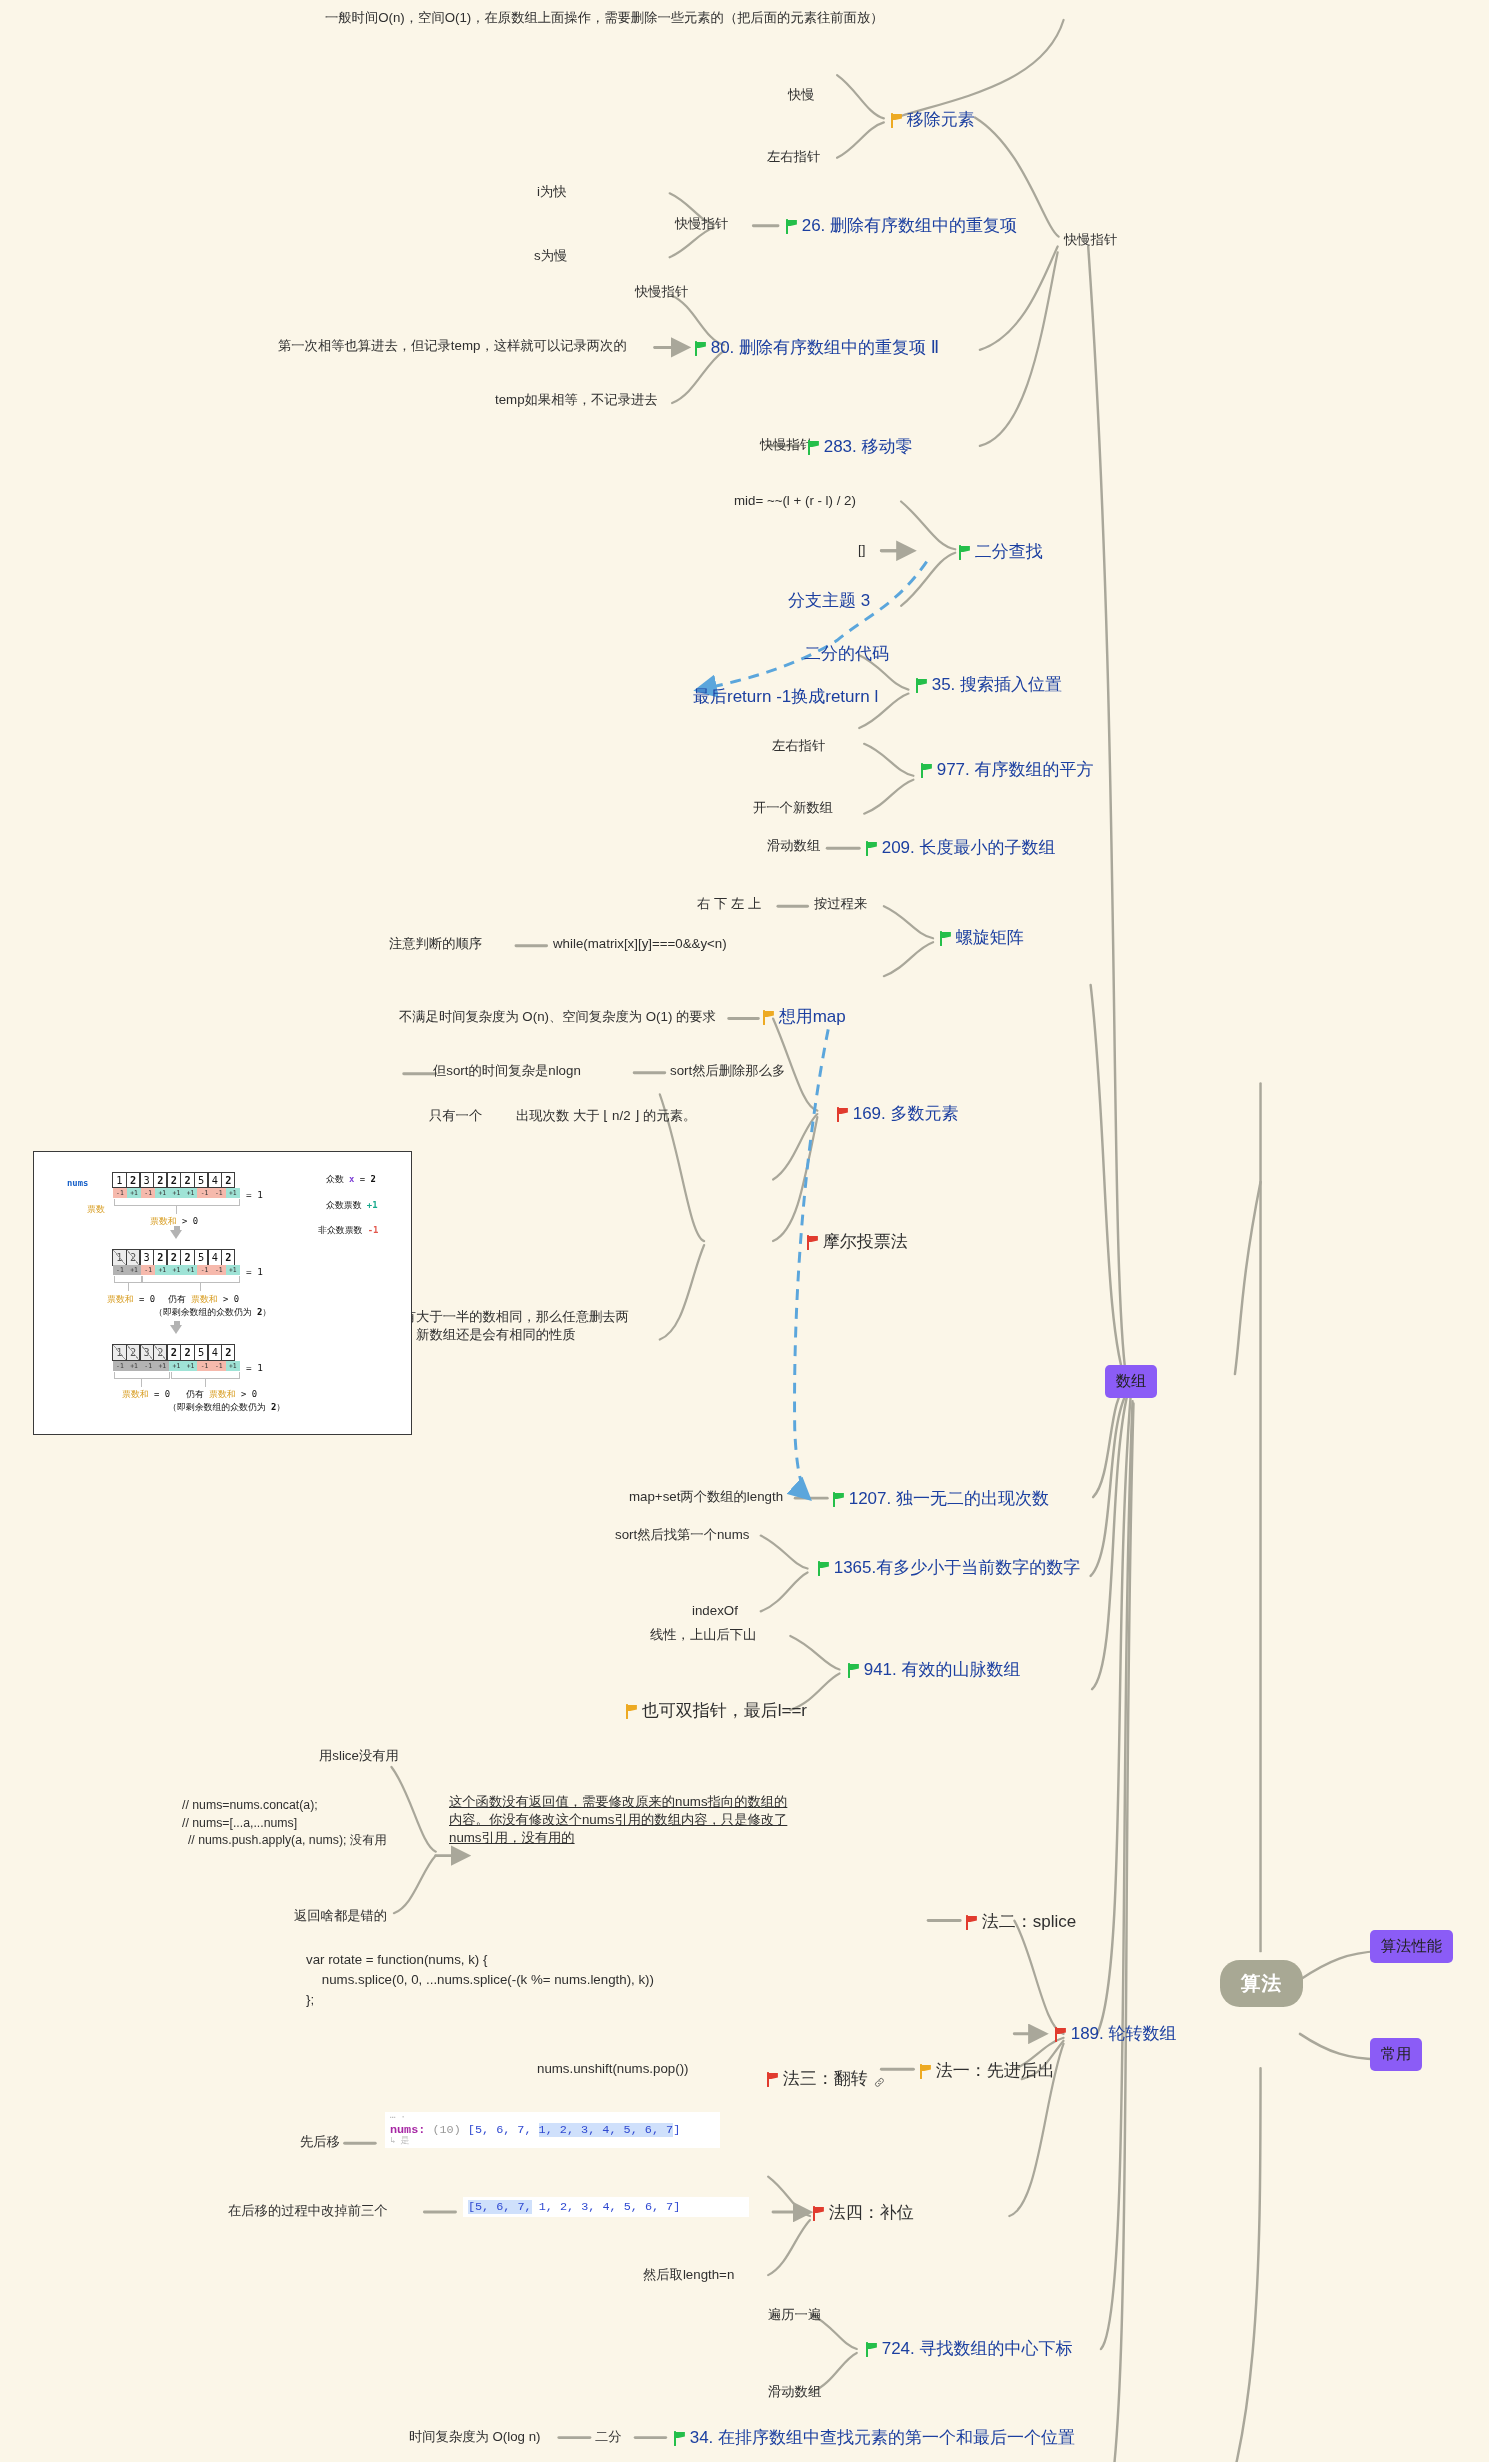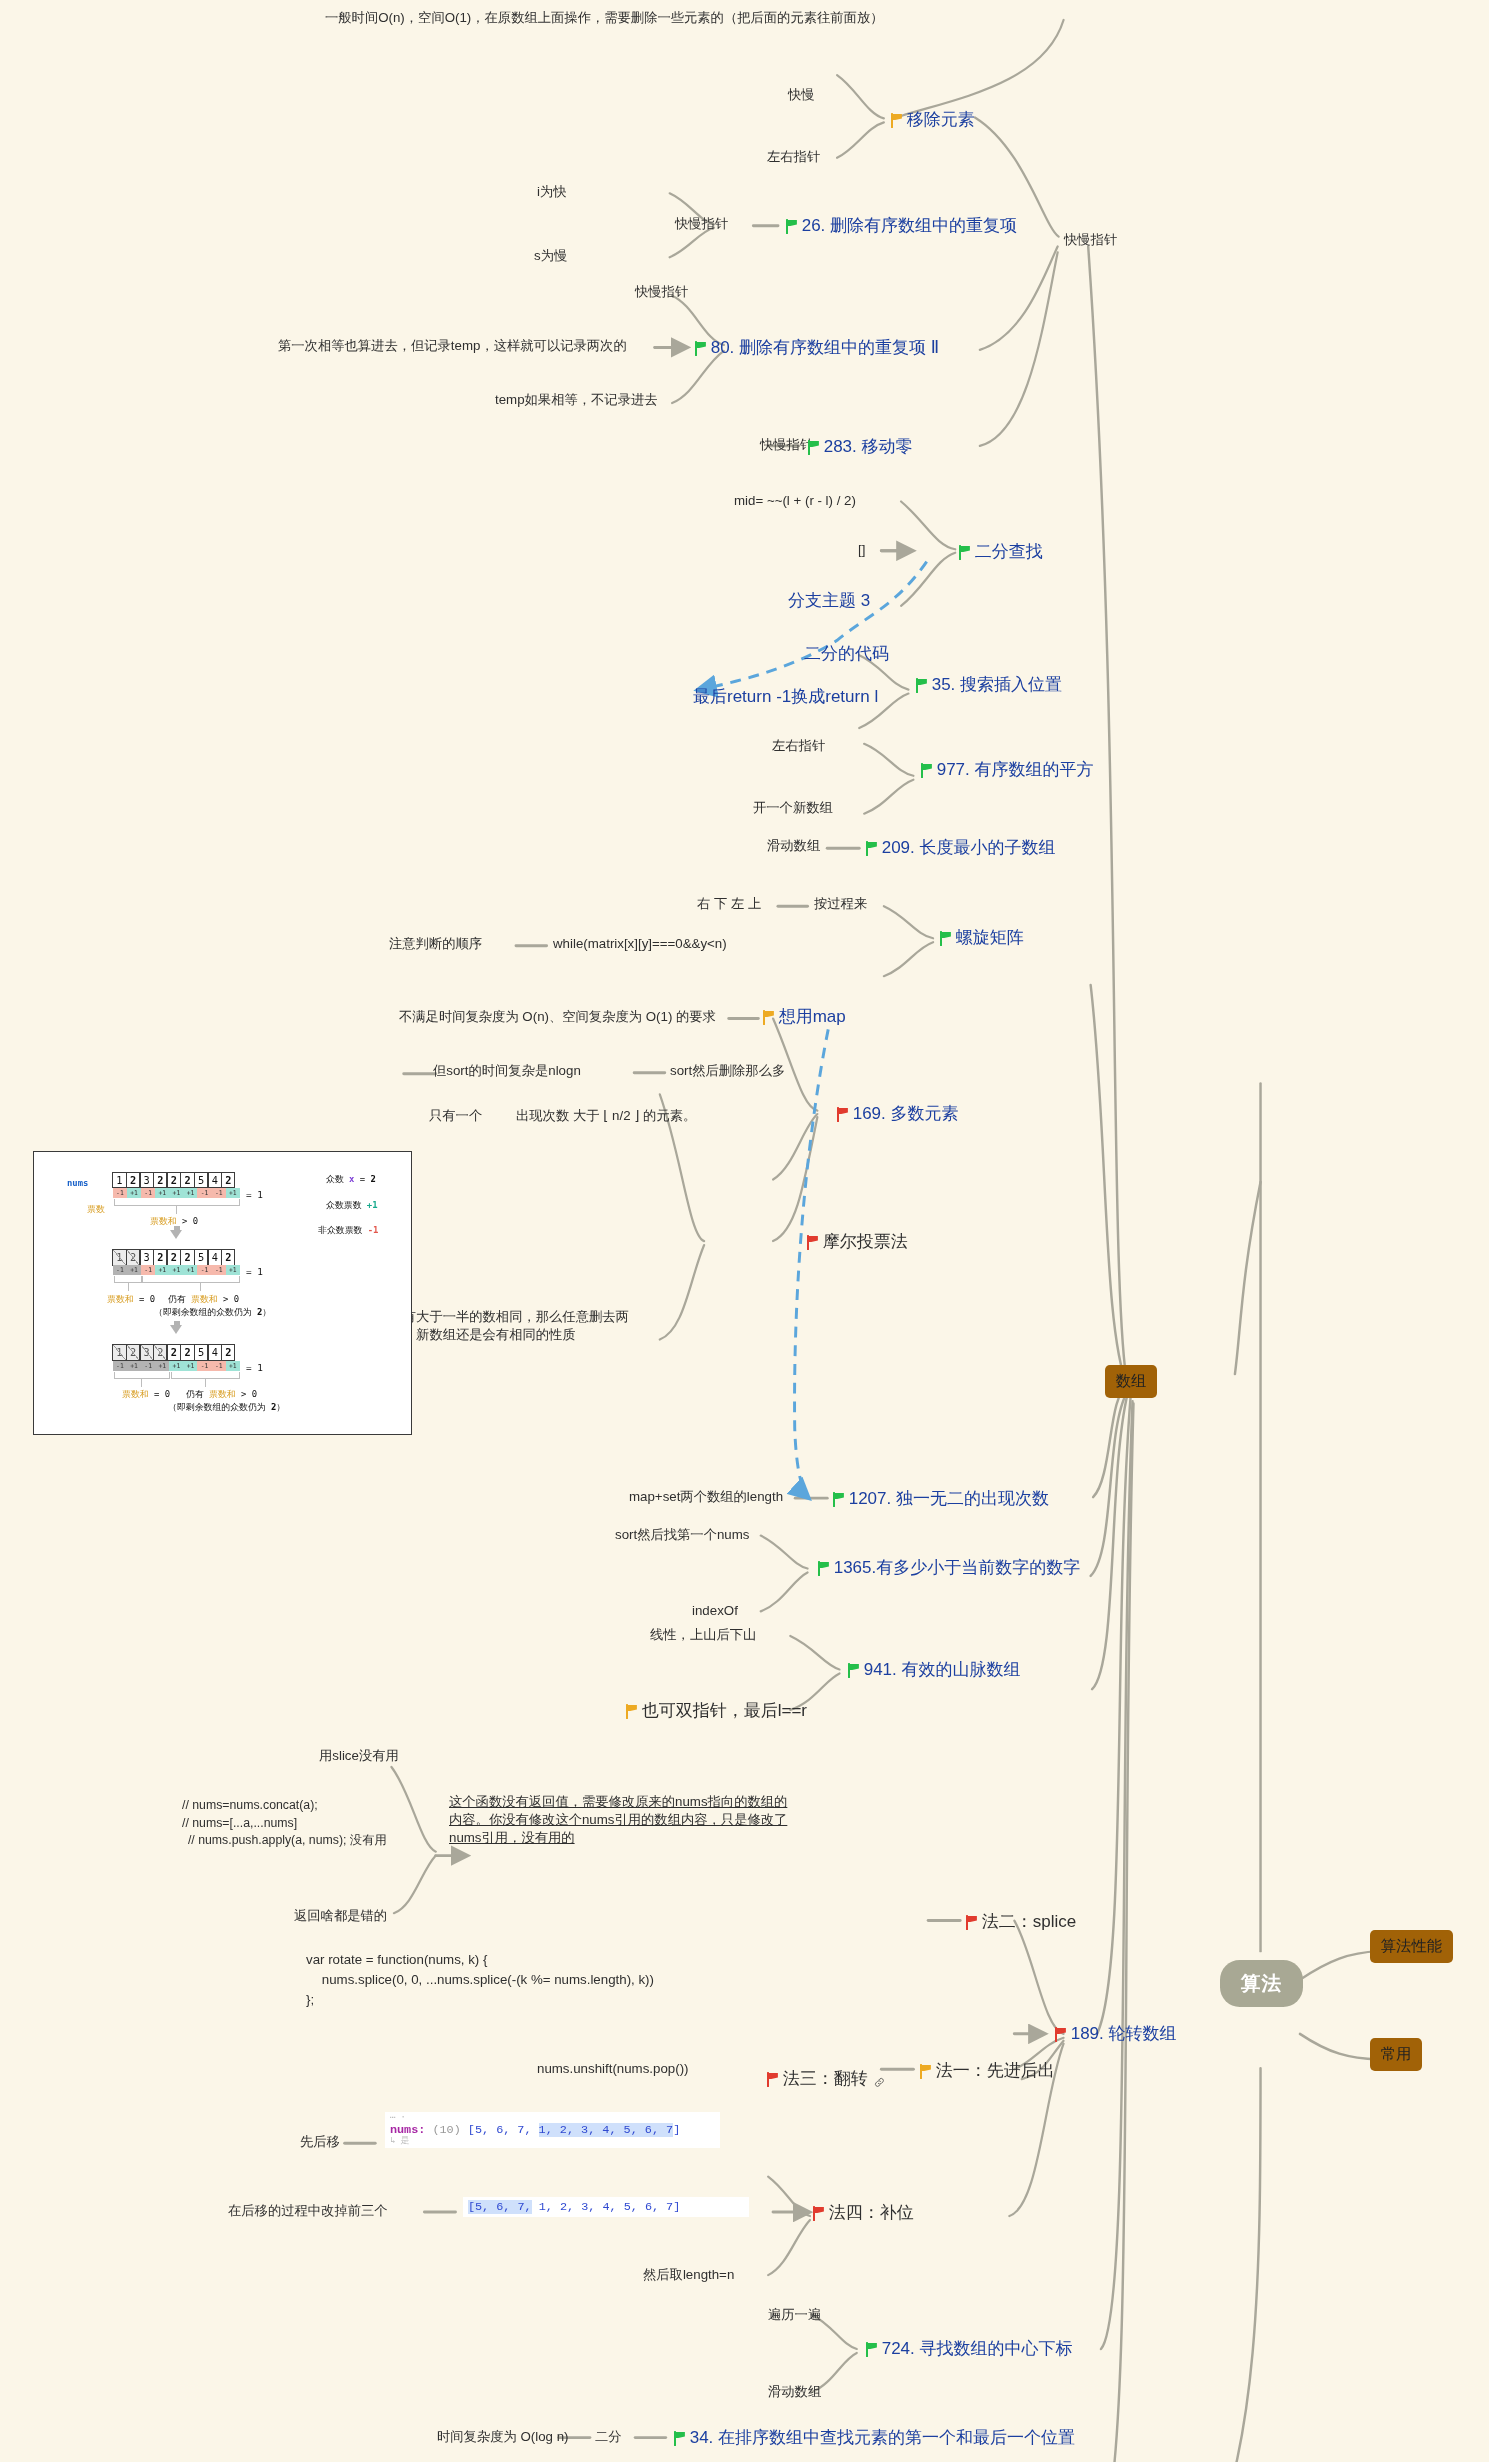--- a/index.html
+++ b/index.html
@@ -47,21 +47,21 @@
 
   .linkicon { display:inline-block; width:12.8px; height:12.8px; opacity:.85; }
 
   
   .pill-root {
     background:#A8A894; color:#fff; font-weight:bold; font-size:19.7px;
     border-radius:19.7px; padding:9.8px 20.7px; letter-spacing:1px;
     display:flex; align-items:center; justify-content:center;
   }
   .pill-yellow {
-    background:#a16207; color:#222; font-size:15.3px;
+    background:#8b5cf6; color:#222; font-size:15.3px;
     border-radius:4.9px; padding:5.9px 10.8px;
     display:flex; align-items:center; justify-content:center;
   }
 
   
   .illus {
     position:absolute; background:#fff; border:1.5px solid #3a3a3a;
     overflow:hidden;
   }
   .illus-inner { position:relative; width:100%; height:100%; font-family:"DejaVu Sans Mono","Liberation Mono",monospace; }
@@ -665,21 +665,21 @@
   <span class="flag green">
         <i class="pole"></i>
         <i class="cloth"></i>
       </span>
   <span class="lbl">724. 寻找数组的中心下标</span>
 </div>
 <div class="node s-plain t-plain" style="left:768px;top:2383px;">
   <span class="lbl">滑动数组</span>
 </div>
 
-<div class="node s-plain t-plain" style="left:409px;top:2428px;margin-left:28px;">
+<div class="node s-plain t-plain" style="left:409px;top:2428px;">
   <span class="lbl">时间复杂度为 O(log n)</span>
 </div>
 <div class="node s-plain t-plain" style="left:595px;top:2428px;">
   <span class="lbl">二分</span>
 </div>
 <div class="node s-topic t-navy" style="left:674px;top:2427px;">
   <span class="flag green">
         <i class="pole"></i>
         <i class="cloth"></i>
       </span>

